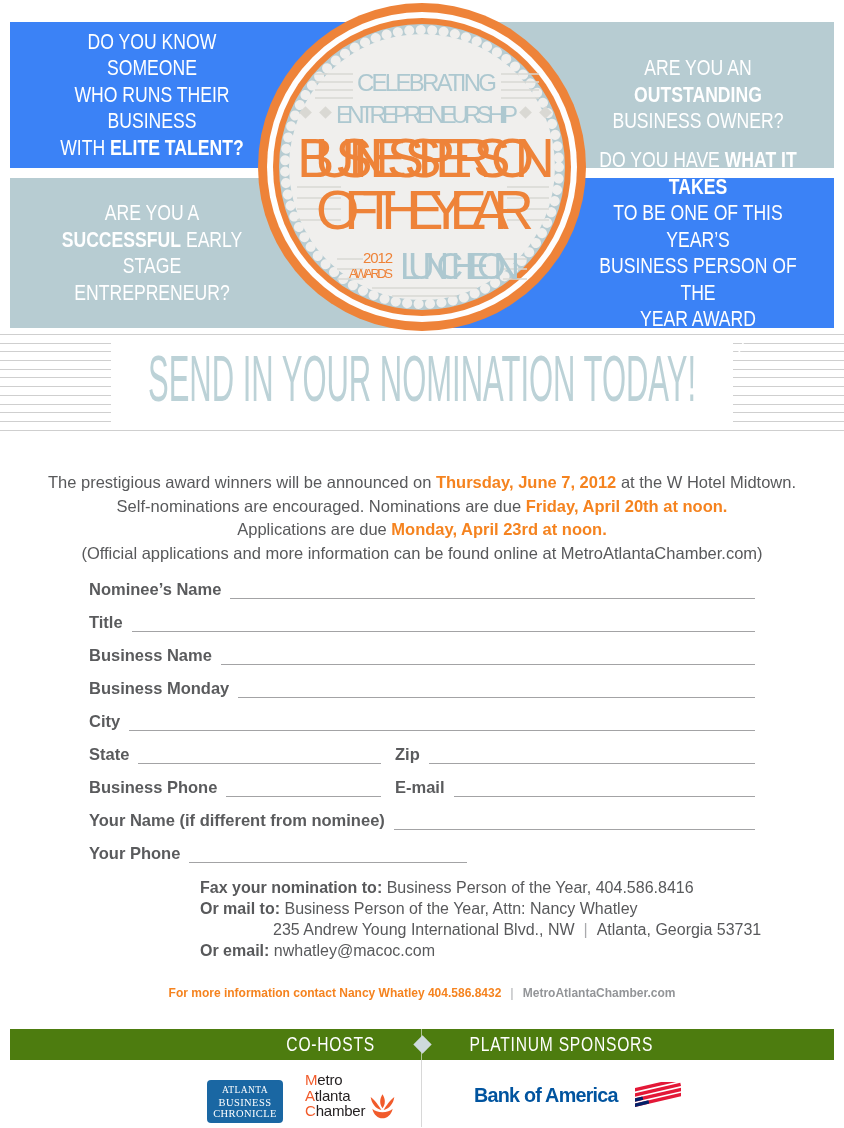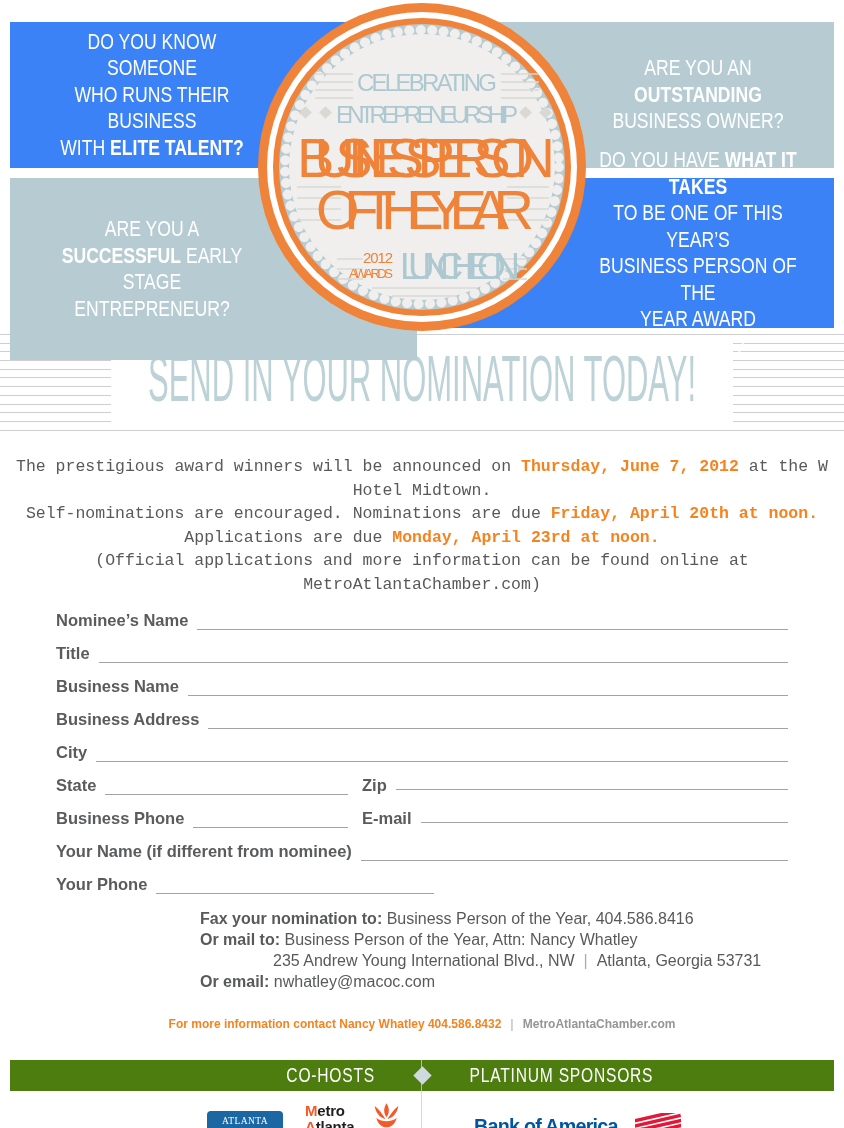--- a/index.html
+++ b/index.html
@@ -6,46 +6,46 @@
   .page{position:relative;width:844px;height:1128px;background:#fff;overflow:hidden;
         font-family:"Liberation Sans",sans-serif;color:#58595B;}
 
   
   .hero{position:relative;margin:22px 10px 0;height:306px;}
   .blk{position:absolute;color:#fff;display:flex;flex-direction:column;justify-content:center;}
   .blk-orange{background:#3b82f6;}
   .blk-blue{background:#B7CCD2;}
   .blk-tl{left:0;top:0;width:407px;height:146px;}
   .blk-tr{left:417px;top:0;width:407px;height:146px;}
-  .blk-bl{left:0;top:156px;width:407px;height:182px;}
+  .blk-bl{left:0;top:156px;width:407px;height:150px;}
   .blk-br{left:417px;top:156px;width:407px;height:150px;}
   .blk .txt{font-size:22px;line-height:26.5px;text-align:center;transform:scaleX(.8);}
   .blk-tl .txt,.blk-bl .txt{width:240px;margin-left:22px;}
   .blk-tr .txt,.blk-br .txt{width:250px;margin-left:146px;}
   .blk b{font-weight:700;}
   .badge{position:absolute;left:50%;top:-20px;margin-left:-165px;width:330px;height:330px;}
 
   
   .banner{margin-top:6px;height:97px;
     background:repeating-linear-gradient(to bottom,#CFCFCF 0,#CFCFCF 1px,#fff 1px,#fff 8.7px);
     display:flex;align-items:center;justify-content:center;}
   .banner-box{background:#fff;padding:4px 20px;}
 
   
-  .intro{margin-top:24px;text-align:center;font-size:16.5px;line-height:23.5px;font-family:Liberation Mono, monospace;}
+  .intro{margin-top:40px;text-align:center;font-size:16.5px;line-height:23.5px;}
   .oem{color:#F5831F;font-weight:700;}
 
   
-  .nom-form{margin:14px 56px 0;}
+  .nom-form{margin:14px 89px 0;}
   .frow{display:flex;align-items:flex-end;margin-bottom:13px;font-weight:700;
         font-size:16.5px;line-height:20px;color:#5A5B5D;}
   .lbl{white-space:nowrap;padding-right:9px;}
   .fline{flex:1;border-bottom:1px solid #A3A3A5;height:14px;}
   .fcol1{display:flex;align-items:flex-end;width:292px;margin-right:14px;flex:none;}
-  .fcol2{display:flex;flex:1;}
+  .fcol2{display:flex;align-items:flex-end;flex:1;}
   .fline-short{flex:none;width:278px;}
 
   
   .contact{margin:14px 0 0 200px;font-size:16px;line-height:21px;}
   .contact b{font-weight:700;}
   .addr{padding-left:73px;}
   .sep{color:#A9AAAC;margin:0 9px;}
   .more-info{margin-top:25px;text-align:center;font-size:12px;font-weight:700;}
   .more-info .site{color:#939598;}
   .more-info .sep{color:#C6C7C9;}
@@ -61,22 +61,22 @@
   .bar-line{position:absolute;left:411px;top:0;bottom:0;width:1px;background:rgba(255,255,255,.55);}
   .bar-diamond{width:13px;height:13px;background:#CEDADC;transform:rotate(45deg);justify-self:center;}
   .logos{position:relative;height:66px;}
   .abc{position:absolute;left:207px;top:20px;width:76px;height:43px;background:#1A67A3;
        border-radius:4px;color:#fff;font-family:"Liberation Serif",serif;text-align:center;
        padding-top:5px;box-sizing:border-box;letter-spacing:.4px;}
   .abc div{line-height:11.5px;}
   .abc-l1{font-size:9.5px;}
   .abc-l2{font-size:10.5px;}
   .abc-l3{font-size:10.5px;}
-  .mac{position:absolute;left:305px;top:12px;display:flex;align-items:flex-start;gap:4px;
-       font-weight:700;font-size:15px;line-height:15.5px;color:#221E1F;letter-spacing:-.2px;}
+  .mac{position:absolute;left:305px;top:12px;display:flex;align-items:flex-end;gap:4px;
+       font-weight:400;font-size:15px;line-height:15.5px;color:#221E1F;letter-spacing:-.2px;}
   .mac .mline::first-letter{color:#F15B2B;}
   .boa{position:absolute;left:474px;top:22px;display:flex;align-items:center;gap:8px;}
   .boa-text{font-size:21px;font-weight:700;color:#01549F;letter-spacing:-.8px;transform:scaleX(.94);transform-origin:left center;}
 </style>
 </head>
 <body>
 
 <div class="page">
 
   <div class="hero">
@@ -182,21 +182,21 @@
     </div>
     <div class="frow">
       <span class="lbl">Title</span>
       <span class="fline"></span>
     </div>
     <div class="frow">
       <span class="lbl">Business Name</span>
       <span class="fline"></span>
     </div>
     <div class="frow">
-      <span class="lbl">Business Address</span>
+      <span class="lbl">Business Monday</span>
       <span class="fline"></span>
     </div>
     <div class="frow">
       <span class="lbl">City</span>
       <span class="fline"></span>
     </div>
     <div class="frow">
       <span class="fcol1">
         <span class="lbl">State</span>
         <span class="fline"></span>

